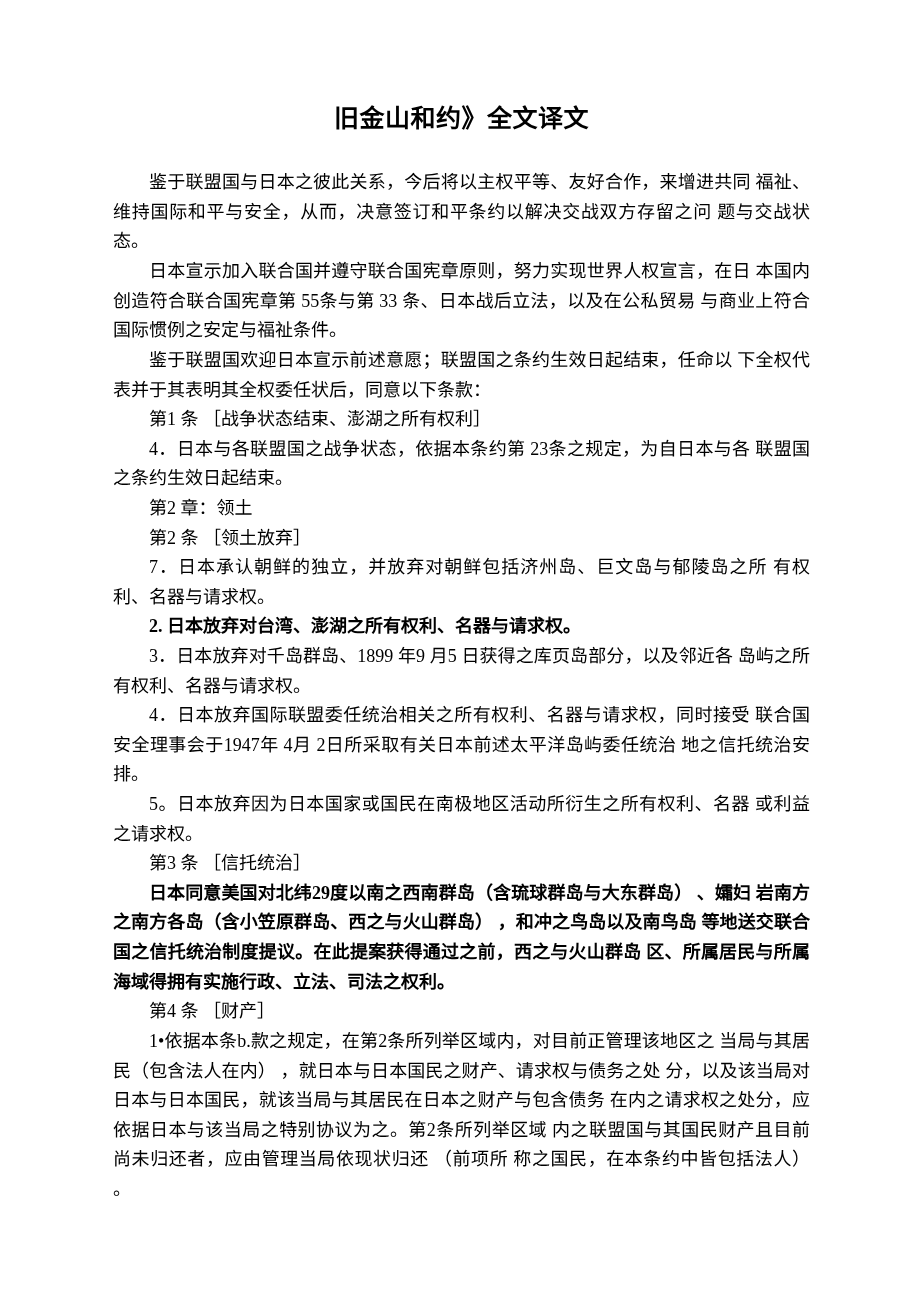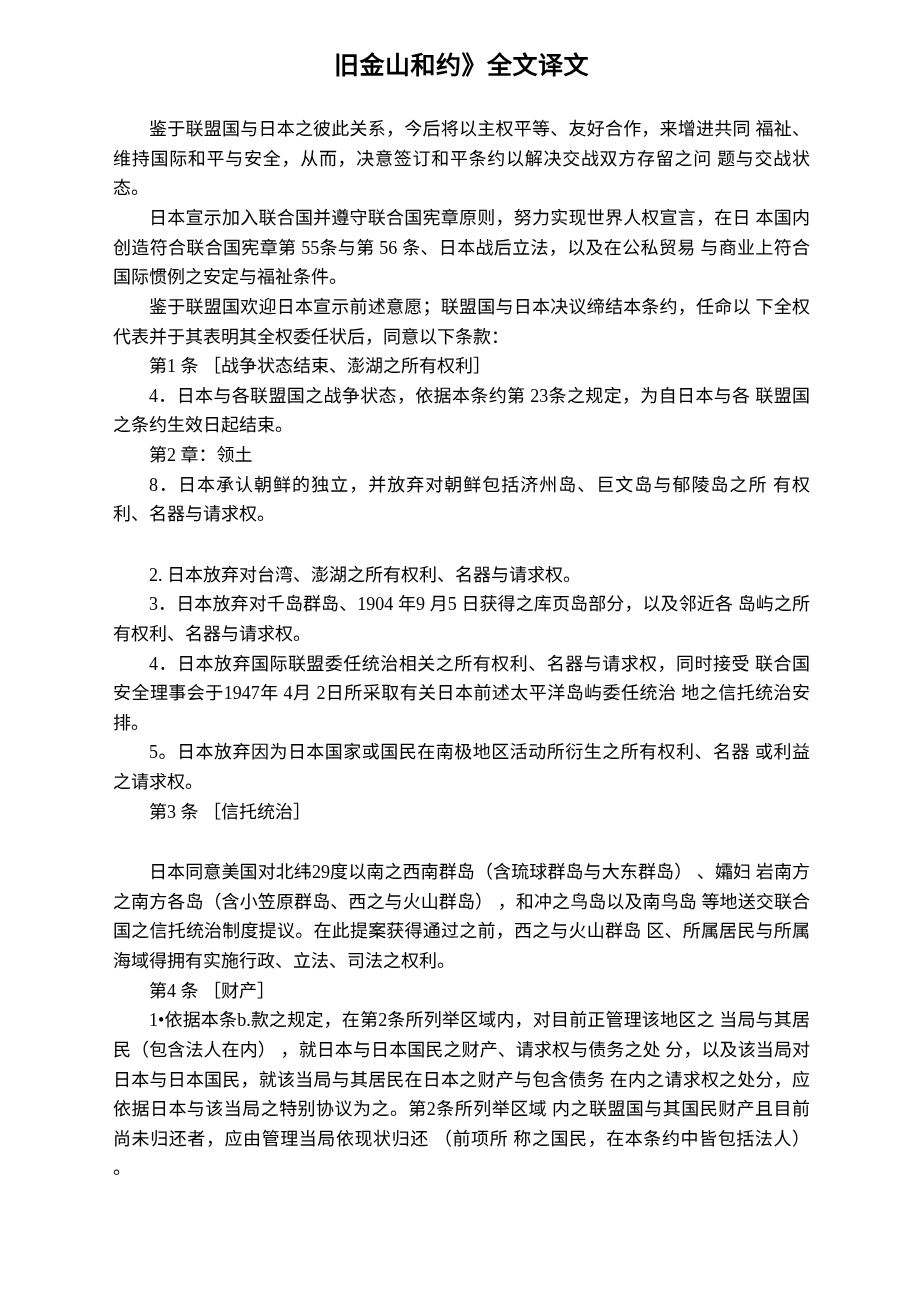--- a/index.html
+++ b/index.html
@@ -21,21 +21,21 @@
     box-sizing: border-box;
   }
   .content {
     position: absolute;
     left: 113px;
     top: 0;
     width: 697px;
   }
   .doc-title {
     margin: 0;
-    padding-top: 50px;
+    padding-top: 103px;
     text-align: center;
     font-size: 25px;
     font-weight: bold;
     letter-spacing: 0.5px;
     line-height: 1.25;
     font-family: "Liberation Serif", "DejaVu Serif", serif;
   }
   .body-block {
     margin-top: 34px;
   }
@@ -43,47 +43,47 @@
     margin: 0;
     font-size: 18px;
     line-height: 1.645;
     text-align: justify;
     text-justify: inter-ideograph;
     text-indent: 2em;
     font-family: "Liberation Serif", "DejaVu Serif", serif;
     word-break: break-all;
   }
   p.para.bold {
-    font-weight: normal;
-    margin-top: 31px;
+    font-weight: bold;
   }
   p.para.heading {
     text-indent: 2em;
   }
 </style>
 </head>
 <body>
 
 <div class="page">
 
   <div class="content">
 
     <h1 class="doc-title">旧金山和约》全文译文</h1>
 
     <div class="body-block">
 
       <p class="para">鉴于联盟国与日本之彼此关系，今后将以主权平等、友好合作，来增进共同 福祉、维持国际和平与安全，从而，决意签订和平条约以解决交战双方存留之问 题与交战状态。</p>
-      <p class="para">日本宣示加入联合国并遵守联合国宪章原则，努力实现世界人权宣言，在日 本国内创造符合联合国宪章第 55条与第 56 条、日本战后立法，以及在公私贸易 与商业上符合国际惯例之安定与福祉条件。</p>
-      <p class="para">鉴于联盟国欢迎日本宣示前述意愿；联盟国与日本决议缔结本条约，任命以 下全权代表并于其表明其全权委任状后，同意以下条款：</p>
+      <p class="para">日本宣示加入联合国并遵守联合国宪章原则，努力实现世界人权宣言，在日 本国内创造符合联合国宪章第 55条与第 33 条、日本战后立法，以及在公私贸易 与商业上符合国际惯例之安定与福祉条件。</p>
+      <p class="para">鉴于联盟国欢迎日本宣示前述意愿；联盟国之条约生效日起结束，任命以 下全权代表并于其表明其全权委任状后，同意以下条款：</p>
       <p class="para heading">第1 条 ［战争状态结束、澎湖之所有权利］</p>
       <p class="para">4．日本与各联盟国之战争状态，依据本条约第 23条之规定，为自日本与各 联盟国之条约生效日起结束。</p>
       <p class="para heading">第2 章：领土</p>
-      <p class="para">8．日本承认朝鲜的独立，并放弃对朝鲜包括济州岛、巨文岛与郁陵岛之所 有权利、名器与请求权。</p>
+      <p class="para heading">第2 条 ［领土放弃］</p>
+      <p class="para">7．日本承认朝鲜的独立，并放弃对朝鲜包括济州岛、巨文岛与郁陵岛之所 有权利、名器与请求权。</p>
       <p class="para bold">2. 日本放弃对台湾、澎湖之所有权利、名器与请求权。</p>
-      <p class="para">3．日本放弃对千岛群岛、1904 年9 月5 日获得之库页岛部分，以及邻近各 岛屿之所有权利、名器与请求权。</p>
+      <p class="para">3．日本放弃对千岛群岛、1899 年9 月5 日获得之库页岛部分，以及邻近各 岛屿之所有权利、名器与请求权。</p>
       <p class="para">4．日本放弃国际联盟委任统治相关之所有权利、名器与请求权，同时接受 联合国安全理事会于1947年 4月 2日所采取有关日本前述太平洋岛屿委任统治 地之信托统治安排。</p>
       <p class="para">5。日本放弃因为日本国家或国民在南极地区活动所衍生之所有权利、名器 或利益之请求权。</p>
       <p class="para heading">第3 条 ［信托统治］</p>
       <p class="para bold">日本同意美国对北纬29度以南之西南群岛（含琉球群岛与大东群岛） 、孀妇 岩南方之南方各岛（含小笠原群岛、西之与火山群岛） ，和冲之鸟岛以及南鸟岛 等地送交联合国之信托统治制度提议。在此提案获得通过之前，西之与火山群岛 区、所属居民与所属海域得拥有实施行政、立法、司法之权利。</p>
       <p class="para heading">第4 条 ［财产］</p>
       <p class="para">1•依据本条b.款之规定，在第2条所列举区域内，对目前正管理该地区之 当局与其居民（包含法人在内） ，就日本与日本国民之财产、请求权与债务之处 分，以及该当局对日本与日本国民，就该当局与其居民在日本之财产与包含债务 在内之请求权之处分，应依据日本与该当局之特别协议为之。第2条所列举区域 内之联盟国与其国民财产且目前尚未归还者，应由管理当局依现状归还 （前项所 称之国民，在本条约中皆包括法人） 。</p>
 
     </div>
   </div>
 </div>

